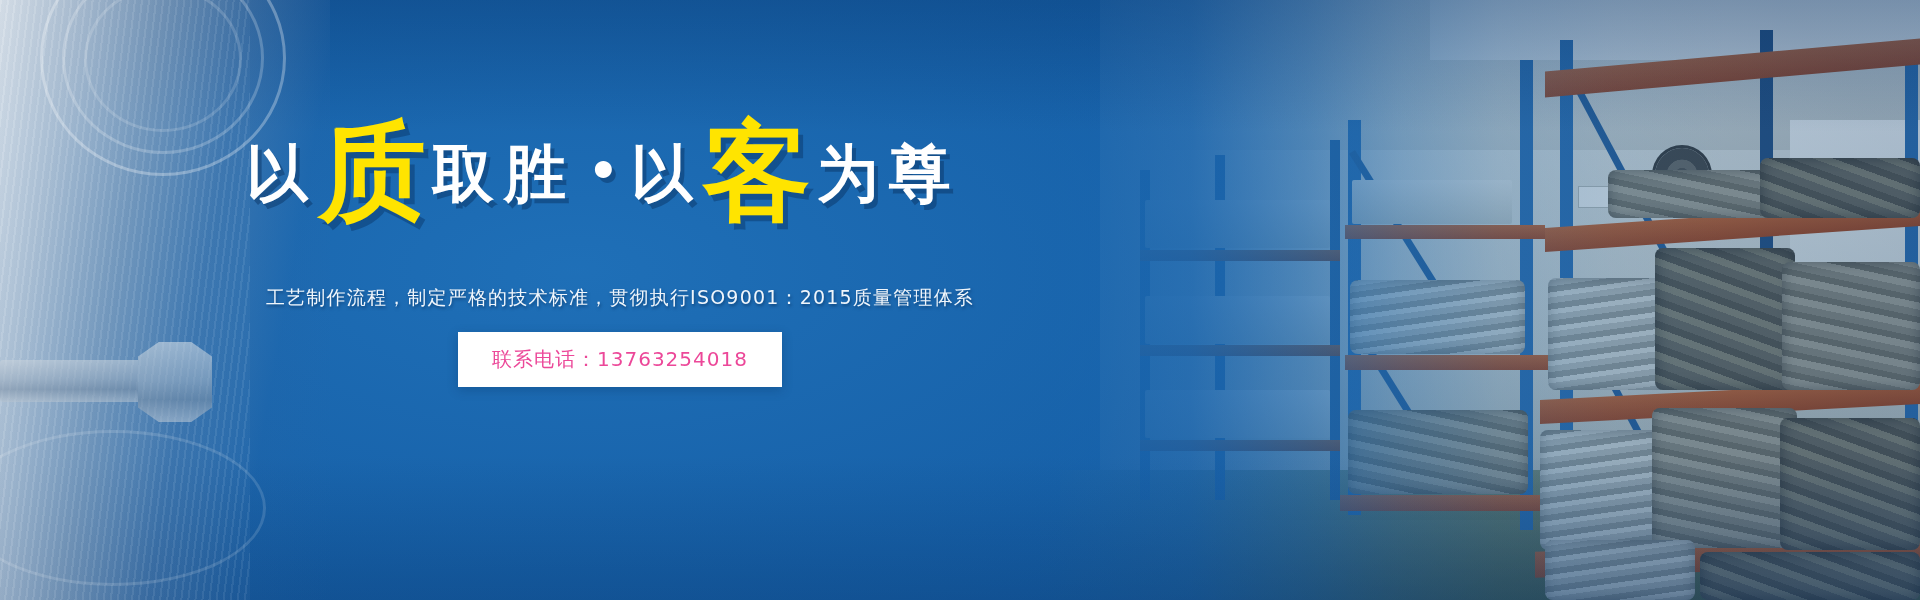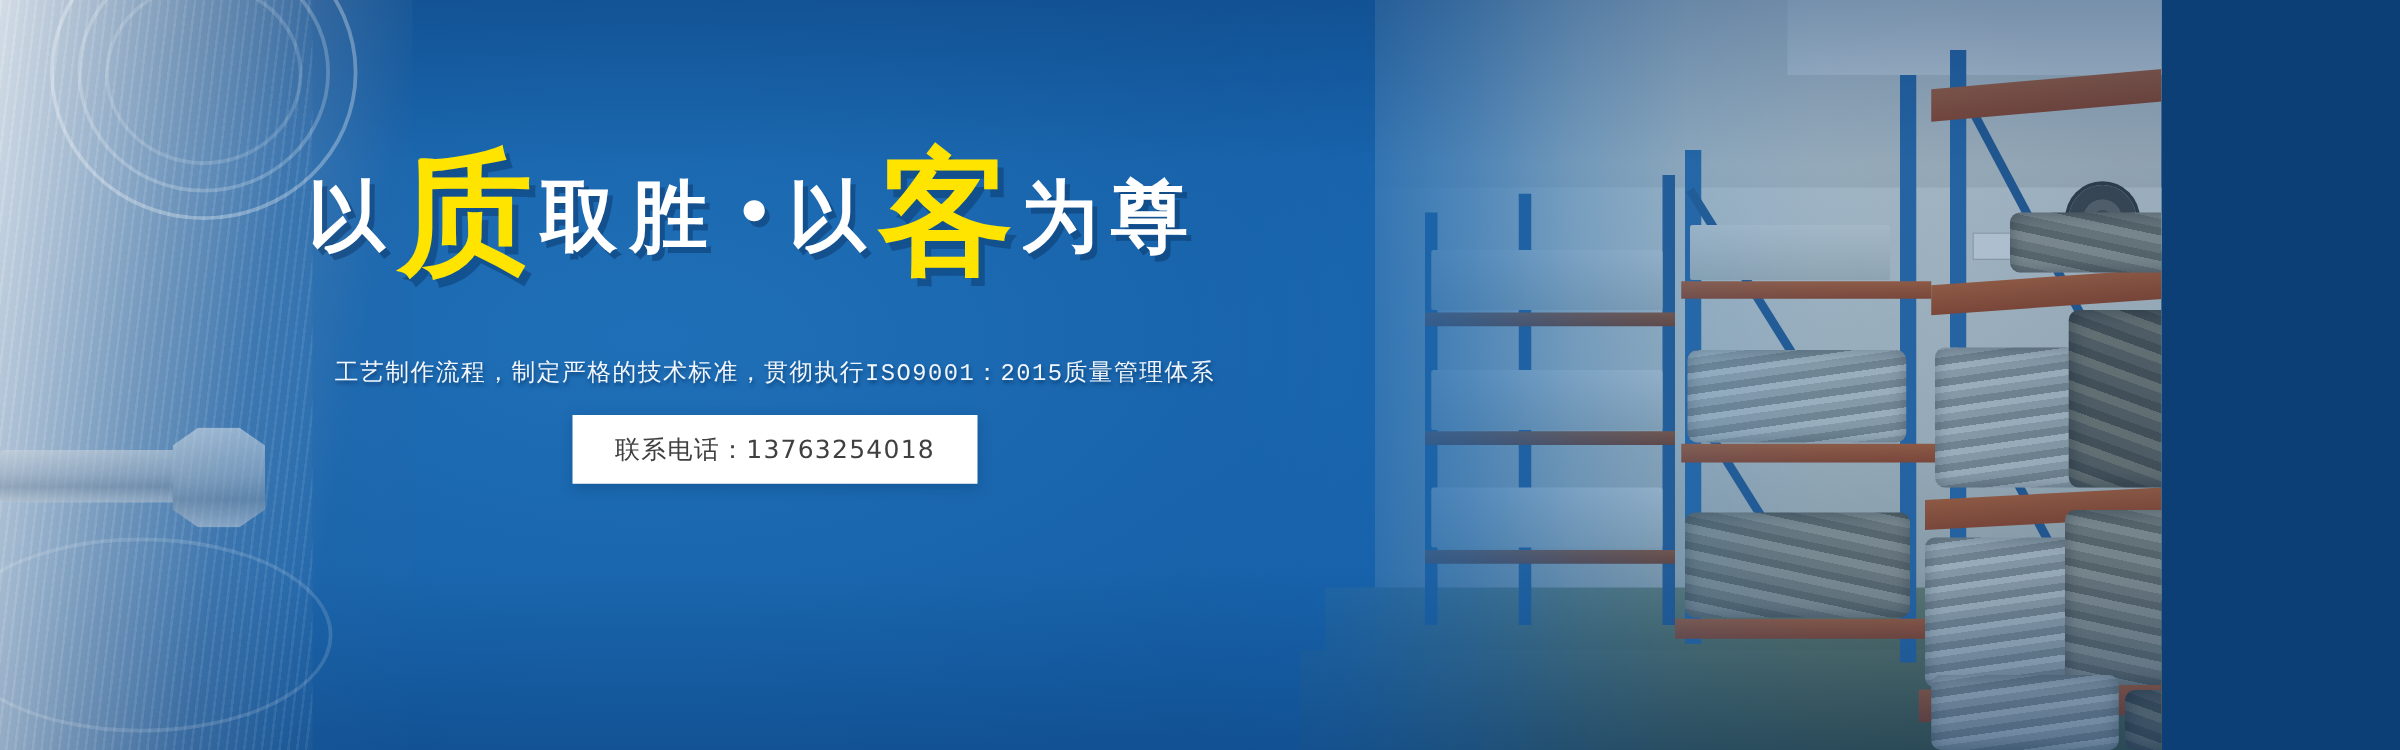--- a/index.html
+++ b/index.html
@@ -1,20 +1,20 @@
 <!DOCTYPE html>
 <html><head>
 <meta charset="utf-8">
 <style>
   html,body{margin:0;padding:0;background:#0d3f77;}
   body{font-family:"Liberation Sans","DejaVu Sans",sans-serif;}
 
   .banner{
     position:relative;
-    width:1729px;height:600px;
+    width:1920px;height:600px;
     overflow:hidden;
     background:#1763ad;
   }
 
   
   .photo{
     position:absolute;inset:0;
     overflow:hidden;
   }
   .photo-inner{position:absolute;inset:0;}
@@ -209,29 +209,29 @@
     position:absolute;left:0;width:1240px;
     color:#f0f6fc;
     font-size:19px;
     letter-spacing:1.2px;
     text-align:center;
     font-family:"DejaVu Sans","Liberation Sans",sans-serif;
     text-shadow:1px 2px 3px rgba(4,38,80,.55);
     white-space:nowrap;
   }
   .subline.l1{top:238px;}
-  .subline.l2{top:285px;font-family:Liberation Mono, monospace;}
+  .subline.l2{top:285px;}
 
   .cta-wrap{
     position:absolute;left:0;width:1240px;top:332px;text-align:center;
   }
   .cta{
     display:inline-block;
     background:#ffffff;
-    color:#404040;
+    color:#ec4899;
     font-size:20px;
     letter-spacing:1px;
     padding:14px 34px;
     font-family:"DejaVu Sans","Liberation Sans",sans-serif;
     box-shadow:0 3px 10px rgba(4,38,80,.25);
     cursor:pointer;
     white-space:nowrap;
   }
 </style>
 </head>

